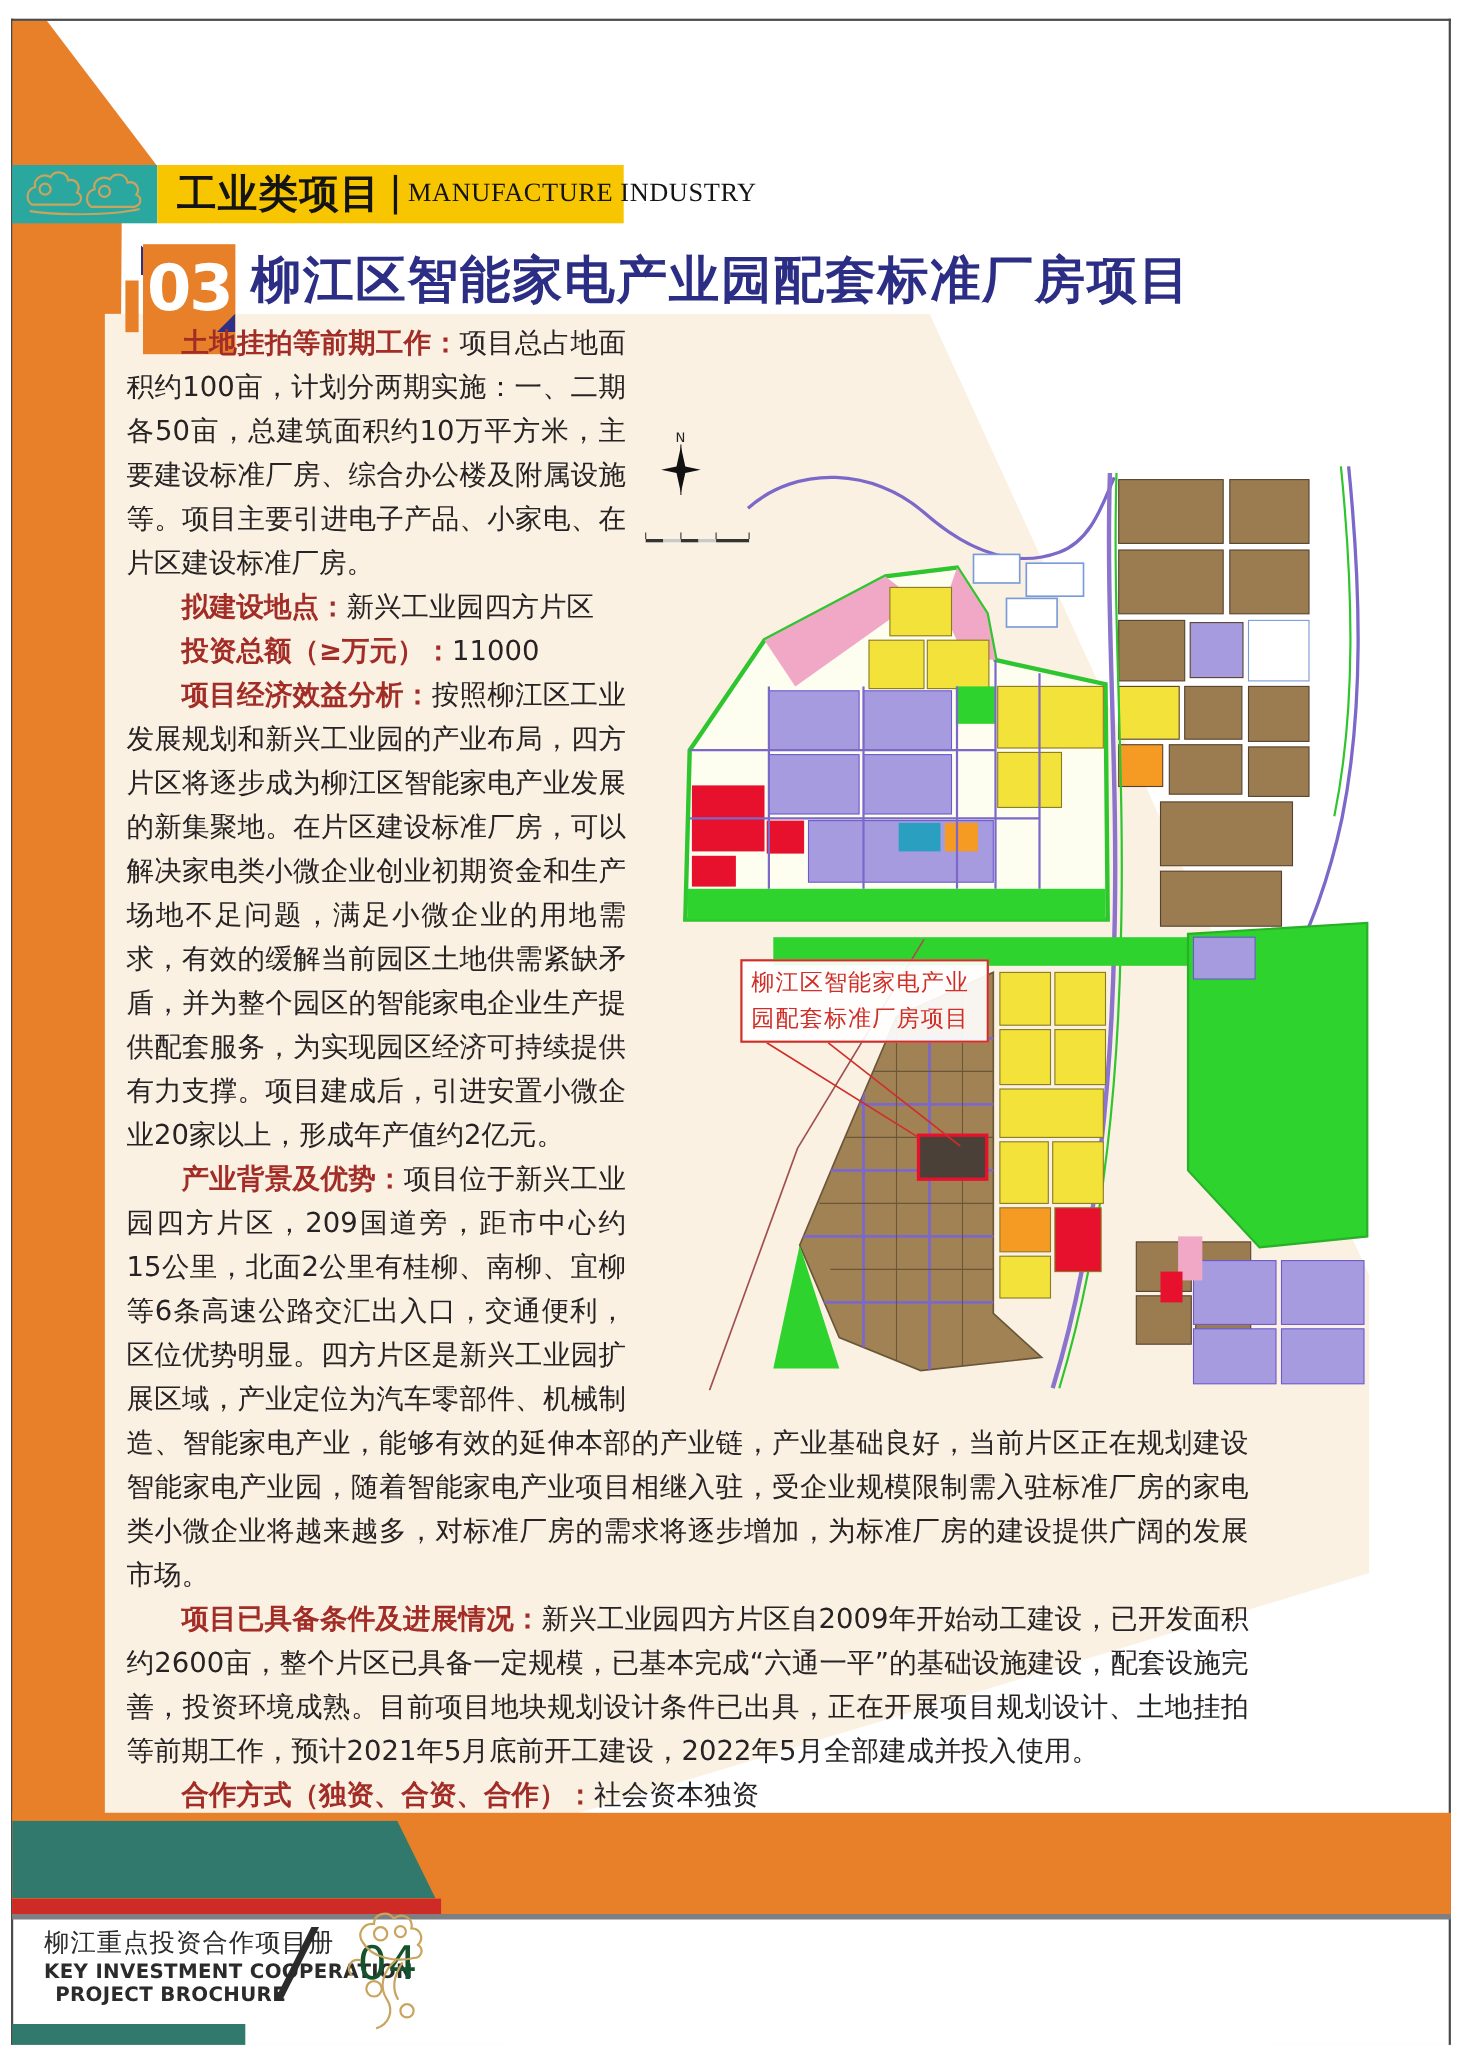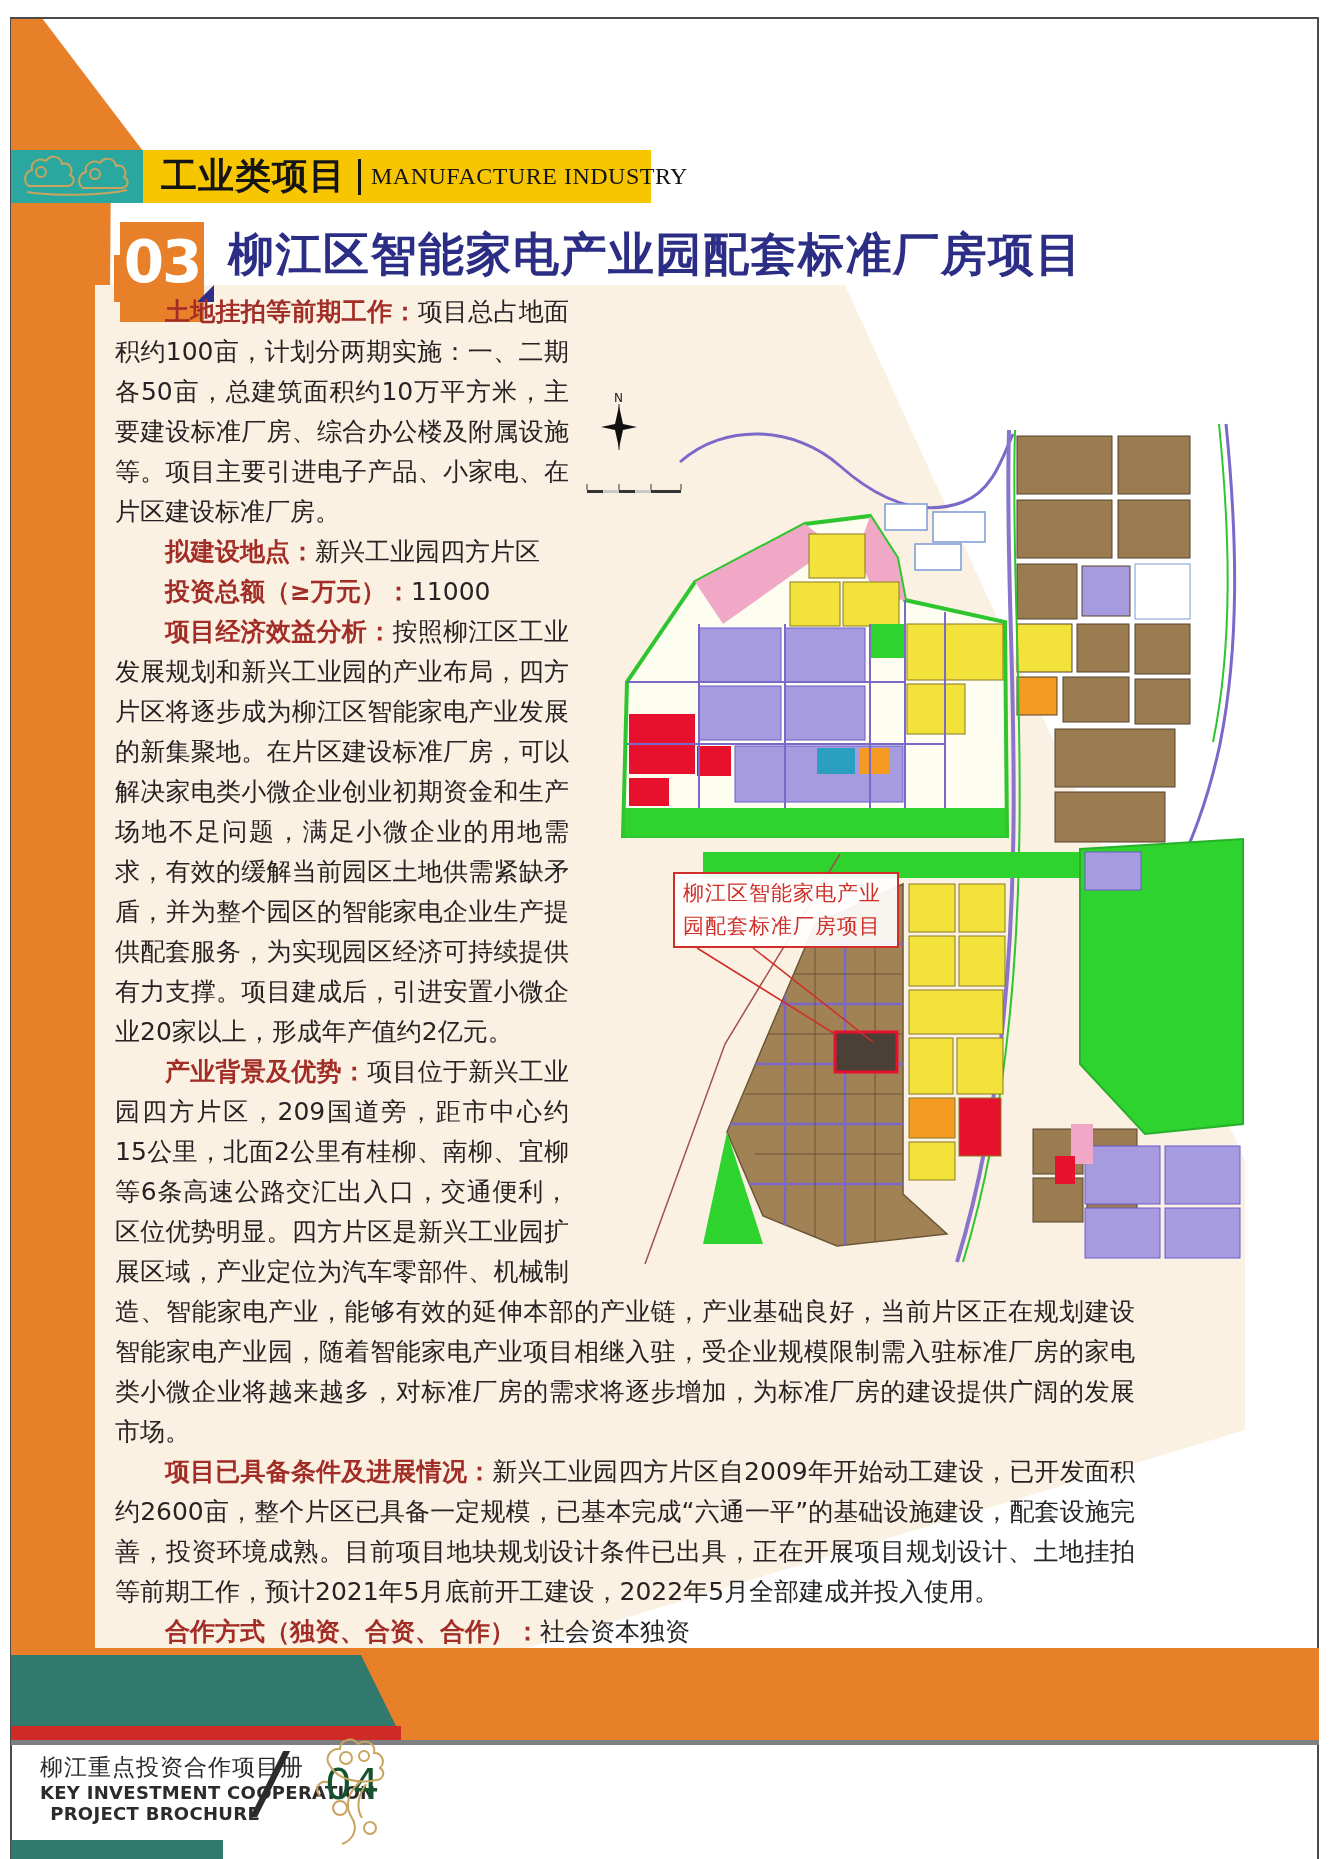--- a/index.html
+++ b/index.html
@@ -10,29 +10,29 @@
   .border-left{position:absolute;left:10px;top:17px;width:2px;height:1842px;background:#4a4a4a;}
   .border-right{position:absolute;left:1317px;top:17px;width:2px;height:1842px;background:#4a4a4a;}
   
   .tri-top{position:absolute;left:11px;top:19px;width:132px;height:132px;background:#e8802a;
            clip-path:polygon(0 0,24% 0,100% 100%,0 100%);}
   .band-left{position:absolute;left:11px;top:150px;width:100px;height:1500px;background:#e8802a;
              clip-path:polygon(0 0,100% 0,90% 100%,0 100%);}
   .teal-block{position:absolute;left:11px;top:150px;width:132px;height:53px;background:#2aa79f;
               display:flex;align-items:center;justify-content:center;}
   
-  .banner{position:absolute;left:143px;top:150px;width:508px;height:53px;background:#f7c600;
+  .banner{position:absolute;left:143px;top:150px;width:424px;height:53px;background:#f7c600;
           display:flex;align-items:center;}
   .banner-zh{font-size:36px;font-weight:bold;color:#141414;margin-left:18px;letter-spacing:1px;white-space:nowrap;}
   .banner-divider{width:3px;height:36px;background:#141414;margin:0 10px 0 12px;flex:none;}
   .banner-en{font-family:"Liberation Serif","DejaVu Serif",serif;font-size:24px;color:#141414;
              letter-spacing:.5px;white-space:nowrap;text-align:right;}
   
   .badge-bar{position:absolute;left:114px;top:255px;width:12px;height:47px;background:#e8802a;}
-  .badge{position:absolute;left:120px;top:222px;width:84px;height:100px;background:#e8802a;}
+  .badge{position:absolute;left:130px;top:222px;width:84px;height:100px;background:#e8802a;}
   .badge-num{position:absolute;left:0;top:4px;width:100%;text-align:center;font-size:58px;font-weight:bold;
              color:#ffffff;letter-spacing:-2px;line-height:72px;}
   .badge-tri-tl{position:absolute;left:128px;top:223px;width:27px;height:27px;background:#2d2f88;
                 clip-path:polygon(0 0,100% 100%,0 100%);}
   .badge-tri-br{position:absolute;left:197px;top:285px;width:17px;height:17px;background:#2d2f88;
                 clip-path:polygon(100% 0,100% 100%,0 100%);}
   .page-title{position:absolute;left:228px;top:224px;font-size:46px;font-weight:bold;color:#2c2e85;
               letter-spacing:1.5px;white-space:nowrap;}
   
   .cream{position:absolute;left:95px;top:285px;width:1150px;height:1365px;background:#faf1e3;

